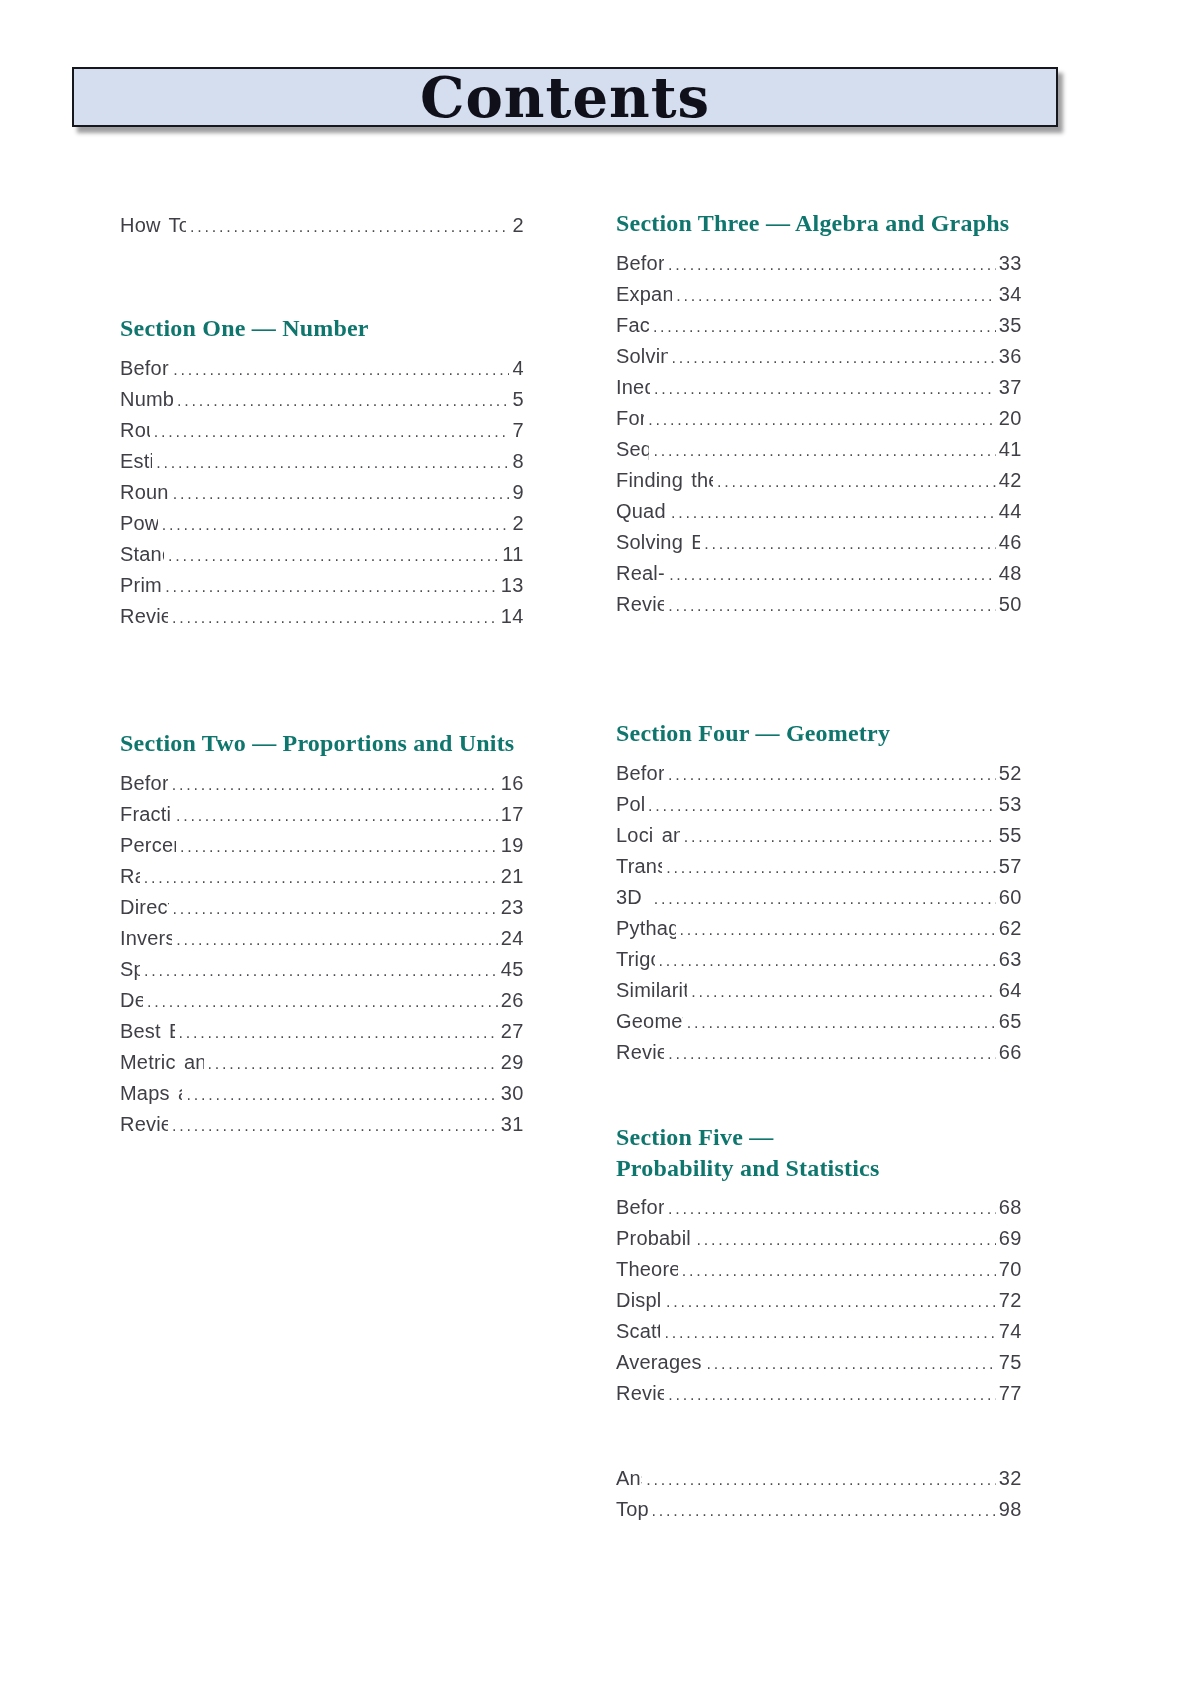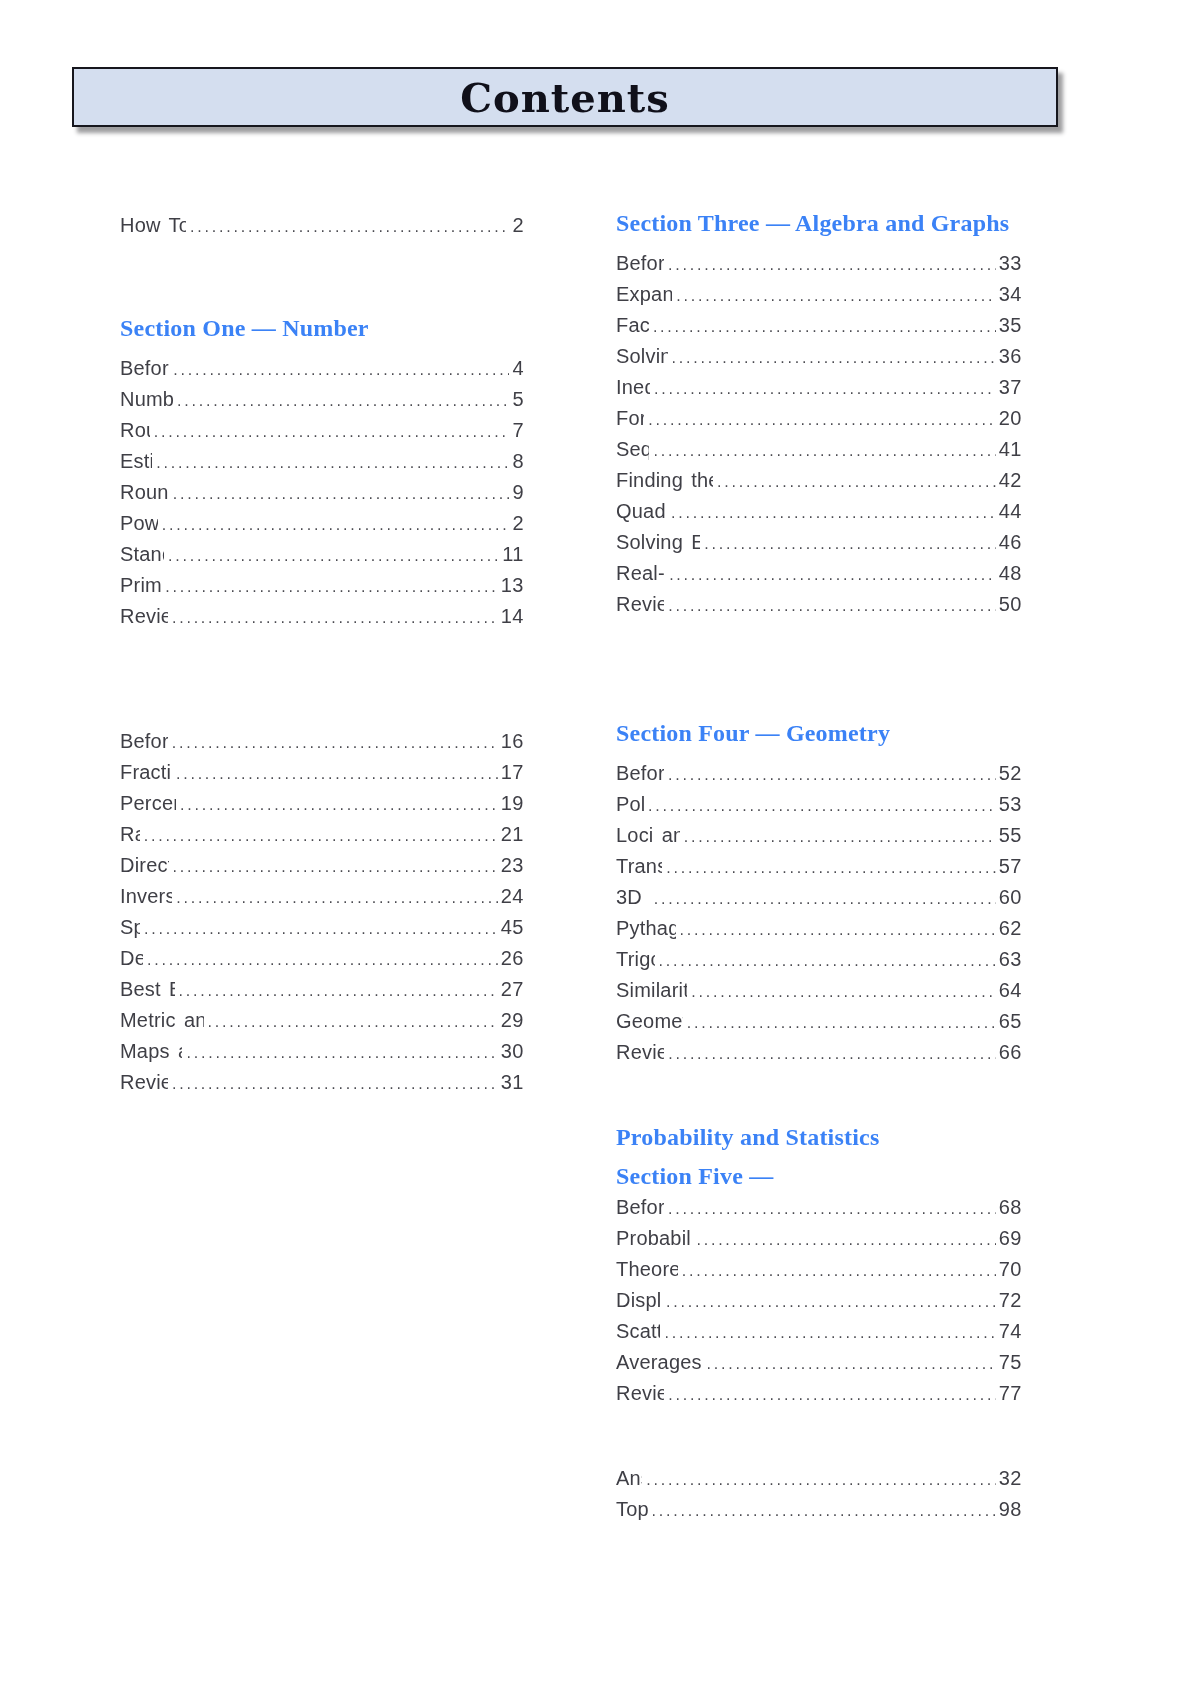--- a/index.html
+++ b/index.html
@@ -17,36 +17,36 @@
     width:982px; height:56px;
     background:#d4deef;
     border:2px solid #16161d;
     box-shadow:5px 6px 4px rgba(40,40,45,0.45);
     display:flex; align-items:center; justify-content:center;
   }
   .title-box h1 {
     margin:0;
     font-family:"DejaVu Serif", serif;
     font-weight:700;
-    font-size:40px;
+    font-size:56px;
     letter-spacing:1px;
     color:#10101a;
   }
 
   
   .col { position:absolute; }
   .col-left  { left:120px; top:210px; width:404px; }
   .col-right { left:616px; top:206px; width:406px; }
 
   
   h2, .h2line {
     font-family:"Liberation Serif", serif;
     font-weight:700;
     font-size:24px;
-    color:#3b82f6;
+    color:#0f766e;
     letter-spacing:0.2px;
     white-space:nowrap;
   }
   h2 { line-height:34px; margin:0 0 8px 0; }
   .h2line { line-height:31px; margin:0; }
   .h2line.last { margin-bottom:8px; }
 
   .sec-one { margin-top:70px; }
   .sec-two { margin-top:94px; }
   .sec-b   { margin-top:96px; }
@@ -145,20 +145,21 @@
           </div>
           <div class="row">
             <span class="lbl">Review Exercise</span>
             <span class="dots"></span>
             <span class="pg">14</span>
           </div>
         </div>
     </section>
 
     <section class="toc-section sec-two">
+      <h2>Section Two — Proportions and Units</h2>
       <div class="entry-list">
           <div class="row">
             <span class="lbl">Before you Start</span>
             <span class="dots"></span>
             <span class="pg">16</span>
           </div>
           <div class="row">
             <span class="lbl">Fraction Problems</span>
             <span class="dots"></span>
             <span class="pg">17</span>
@@ -336,22 +337,22 @@
           </div>
           <div class="row">
             <span class="lbl">Review Exercise</span>
             <span class="dots"></span>
             <span class="pg">66</span>
           </div>
         </div>
     </section>
 
     <section class="toc-section sec-c">
+      <div class="h2line">Section Five —</div>
       <div class="h2line last">Probability and Statistics</div>
-      <div class="h2line">Section Five —</div>
       <div class="entry-list">
           <div class="row">
             <span class="lbl">Before you Start</span>
             <span class="dots"></span>
             <span class="pg">68</span>
           </div>
           <div class="row">
             <span class="lbl">Probability from Experiments</span>
             <span class="dots"></span>
             <span class="pg">69</span>

